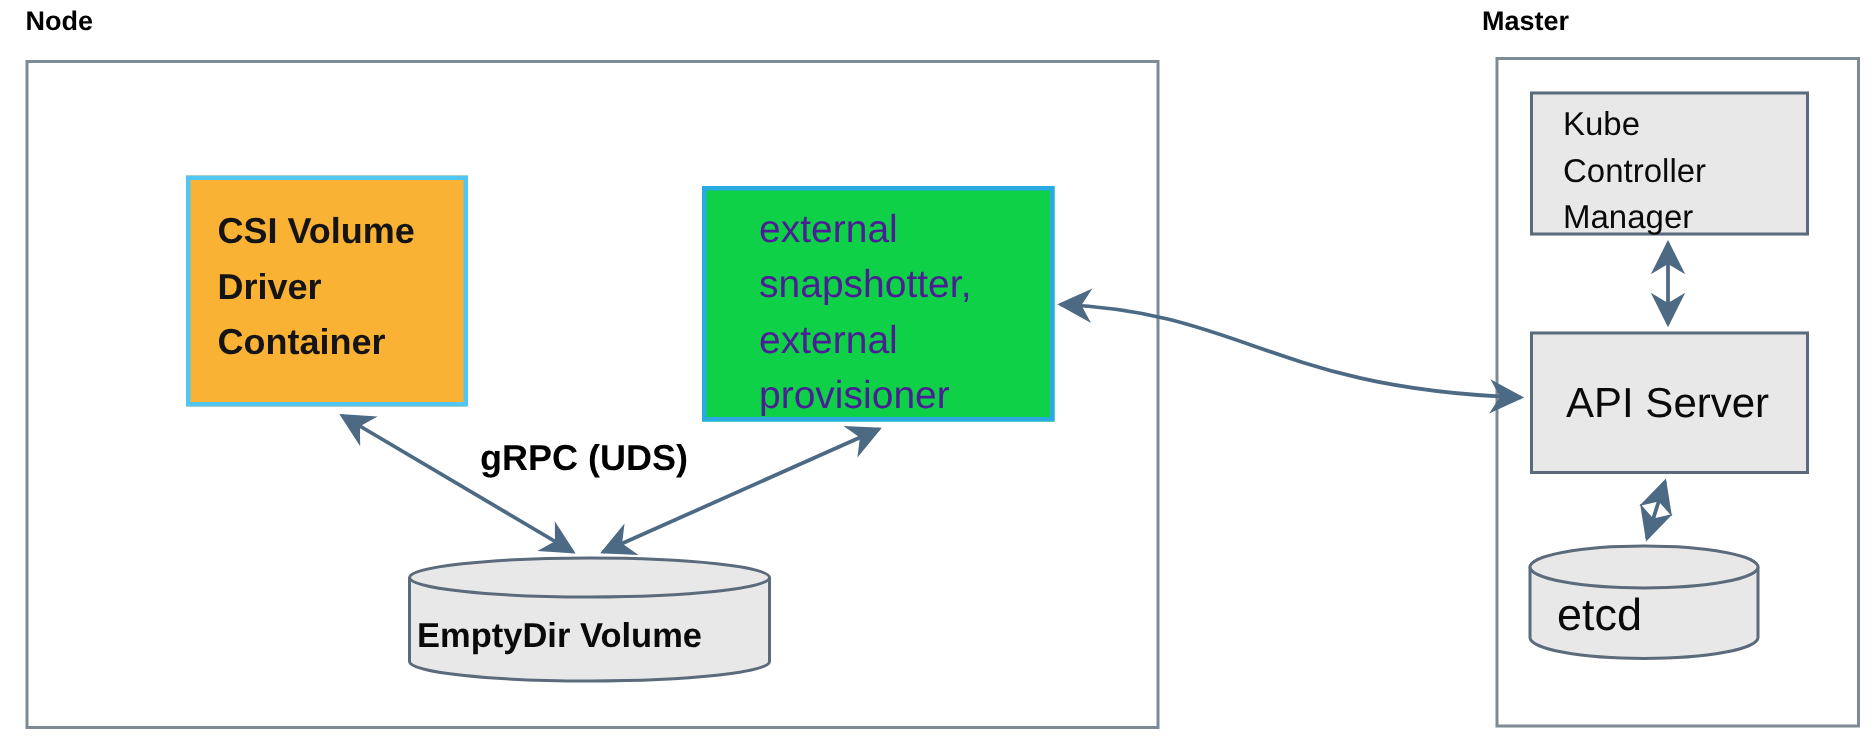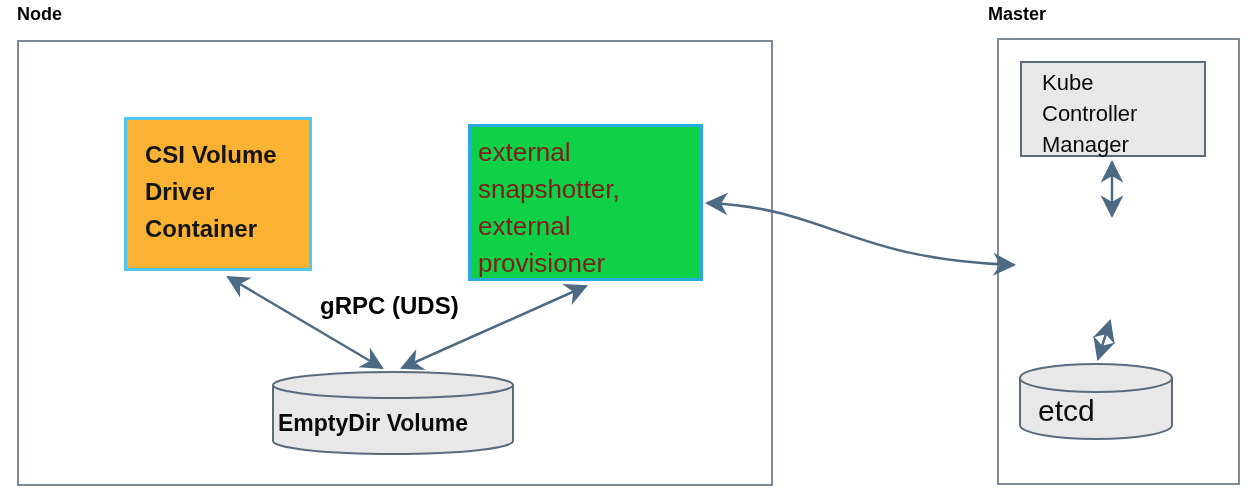--- a/index.html
+++ b/index.html
@@ -14,21 +14,21 @@
   .statefulset{position:absolute;left:28px;top:46px;font-size:27px;color:#000;z-index:3;}
   .box{position:absolute;box-sizing:border-box;z-index:2;}
   .csi-box{
     left:124px;top:117px;width:188px;height:154px;
     background:#F9B234;border:3px solid #52C6F2;
     padding:16px 10px 0 18px;font-size:24px;font-weight:bold;line-height:37px;color:#141414;
   }
   .sidecar-box{
     left:468px;top:124px;width:235px;height:157px;
     background:#0FD148;border:3px solid #29ABE2;
-    padding:7px 40px 0 7px;font-size:26px;line-height:37px;color:#7f1d1d;
+    padding:7px 40px 0 35px;font-size:26px;line-height:37px;color:#4c1d95;
   }
   .grpc-label{position:absolute;left:320px;top:292px;font-size:24px;font-weight:bold;color:#000;z-index:3;}
   .kcm-box{
     left:1020px;top:61px;width:186px;height:96px;
     background:#E8E8E8;border:2px solid #5B6B7C;
     padding:4px 44px 0 20px;font-size:22px;line-height:31px;color:#0a0a0a;
   }
   .api-box{
     left:1020px;top:221px;width:186px;height:95px;
     background:#E8E8E8;border:2px solid #5B6B7C;
@@ -57,20 +57,23 @@
 
   <div class="grpc-label">gRPC (UDS)</div>
 
   <div class="outer-label" style="left:988px;top:4px">Master</div>
   <div class="outer-box master-box"></div>
 
   <div class="box kcm-box">
     <span>Kube Controller Manager</span>
   </div>
 
+  <div class="box api-box">
+    <span>API Server</span>
+  </div>
 
   <svg class="overlay" width="1250" height="496" viewBox="0 0 1250 496">
     <defs>
       <marker id="ah" viewBox="0 0 12 12" refX="10.5" refY="6" markerWidth="10" markerHeight="10" orient="auto-start-reverse">
         <path d="M0.5,0.5 L11.5,6 L0.5,11.5 L3.8,6 z" fill="#4D6A84"></path>
       </marker>
     </defs>
 
     <g>
       <path d="M273 385 v56 a120 13 0 0 0 240 0 v-56" fill="#E8E8E8" stroke="#5B6B7C" stroke-width="2"></path>

